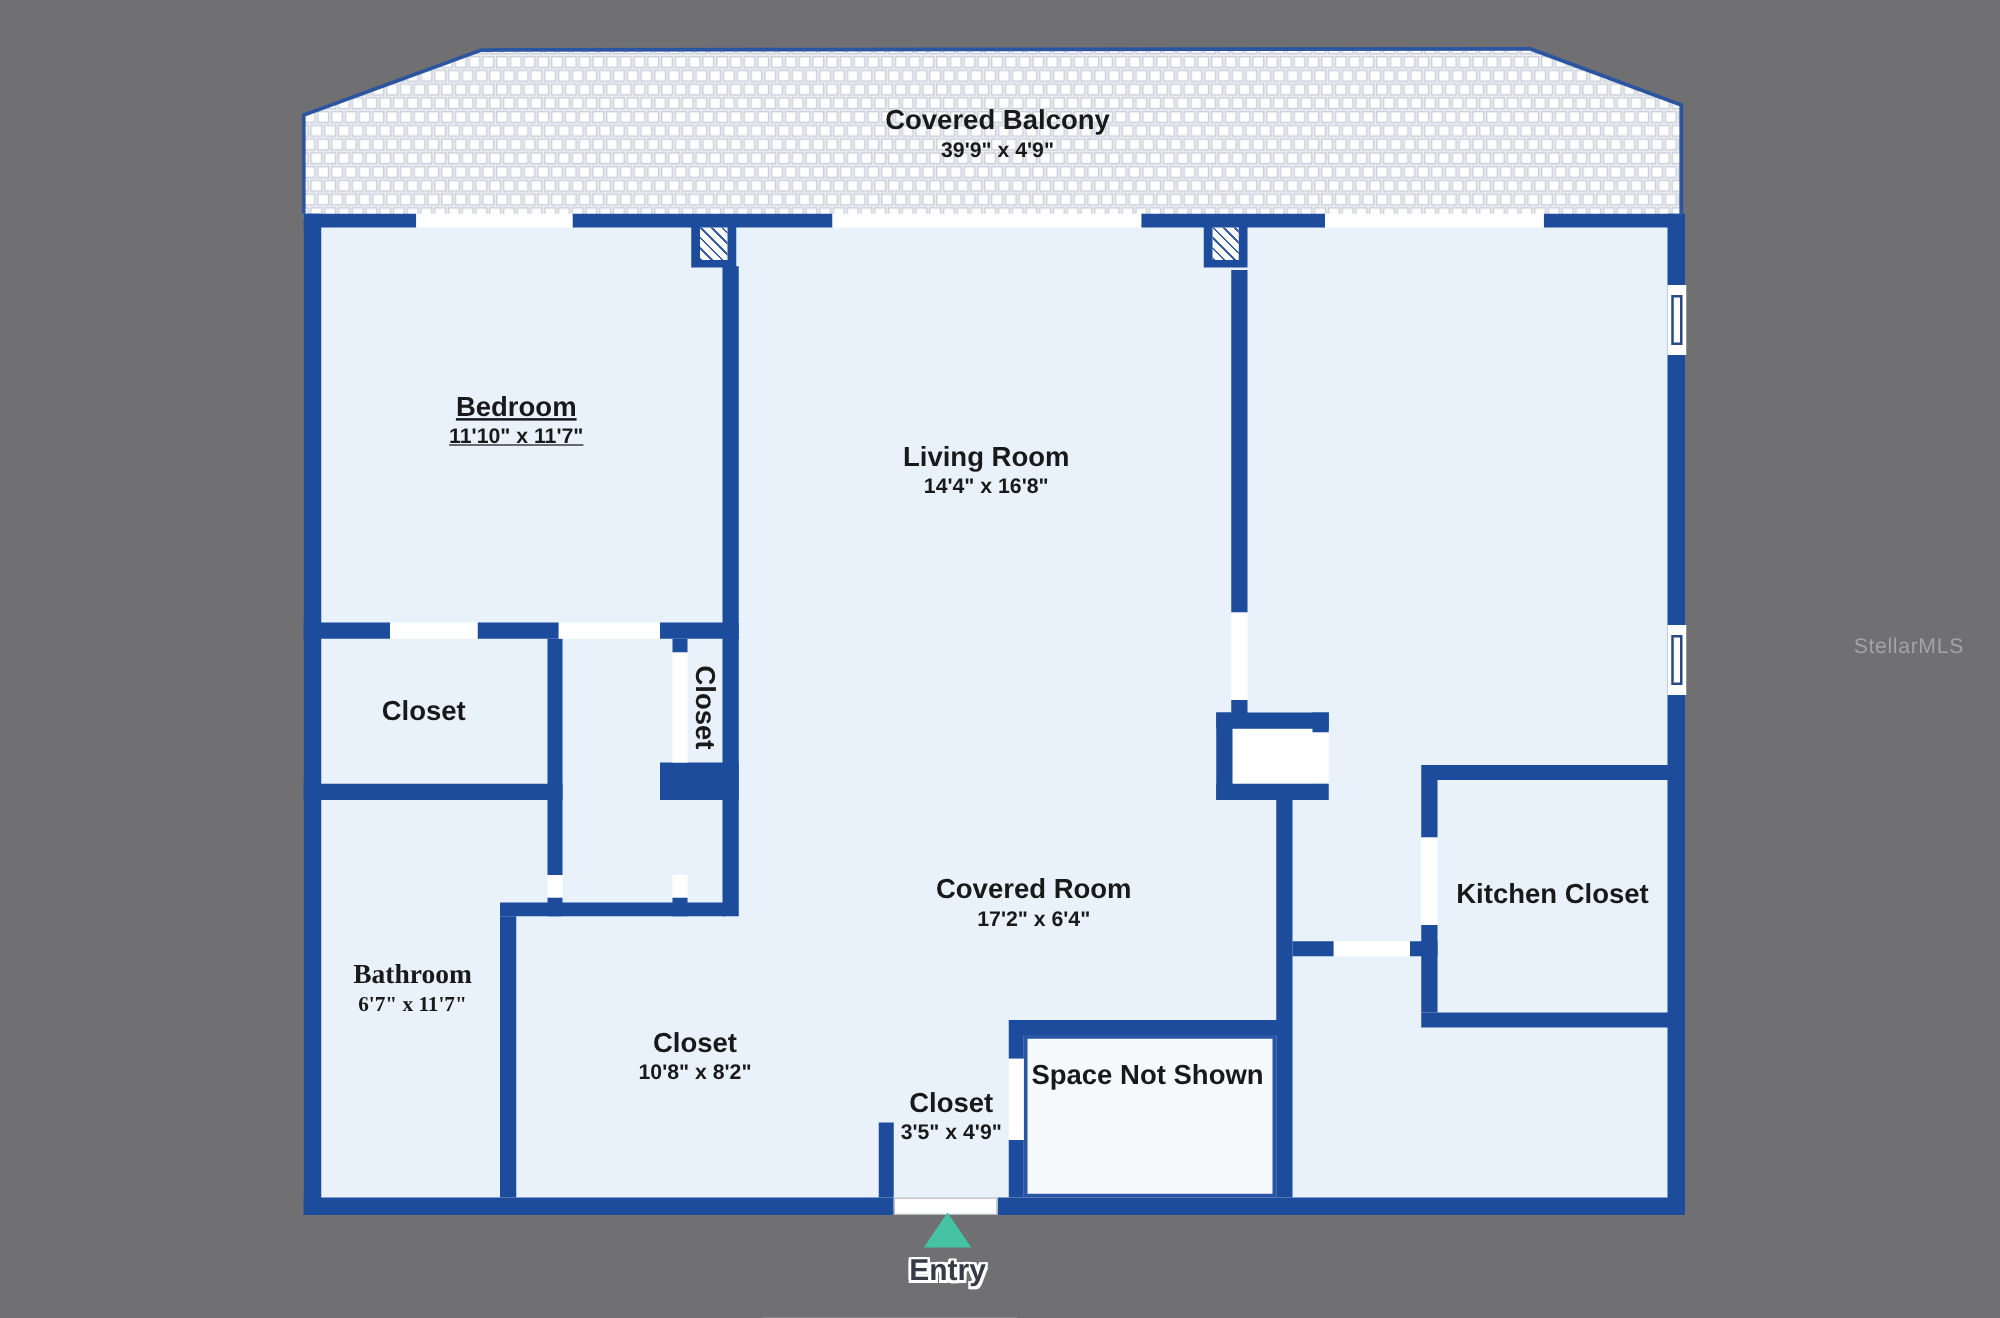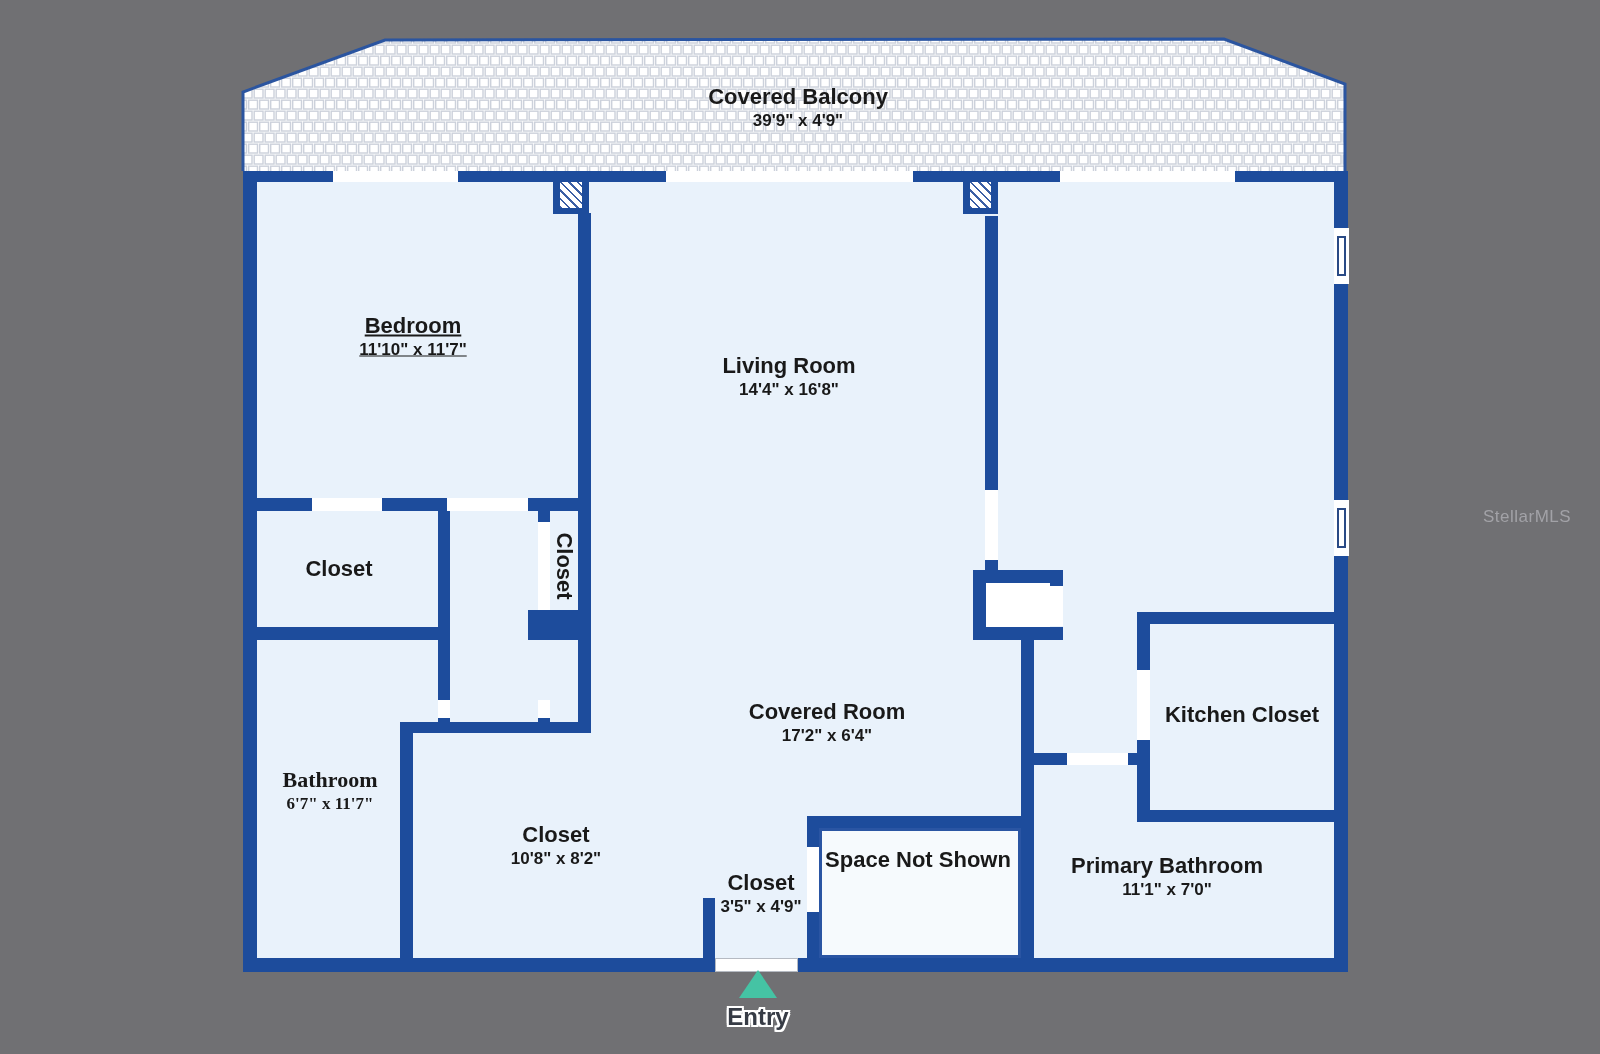--- a/index.html
+++ b/index.html
@@ -156,17 +156,13 @@
     <div class="room-label" style="left: 761px; top: 893px;">
       <span class="room-name">Closet</span>
       <span class="room-dims">3'5" x 4'9"</span>
     </div>
     <div class="room-label" style="left: 918px; top: 839px; margin-top: 21px;">
       <span class="room-name">Space Not Shown</span>
     </div>
     <div class="room-label" style="left: 1242px; top: 715px;">
       <span class="room-name">Kitchen Closet</span>
     </div>
-    <div class="room-label" style="left: 1167px; top: 876px;">
-      <span class="room-name">Primary Bathroom</span>
-      <span class="room-dims">11'1" x 7'0"</span>
-    </div>
   </div>
 
 </body></html>

